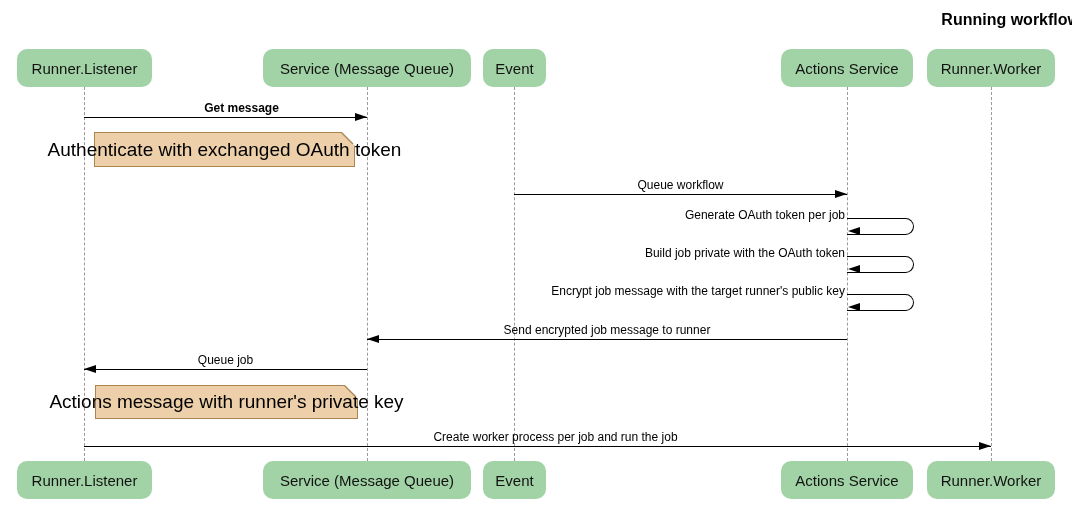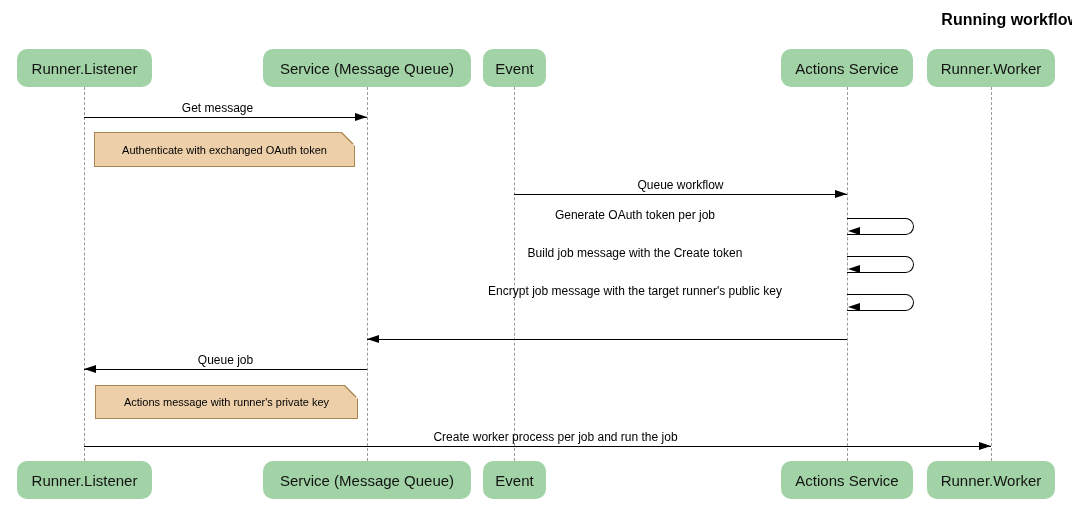--- a/index.html
+++ b/index.html
@@ -18,34 +18,34 @@
     font-size:15px; color:#121212; white-space:nowrap;
   }
   .lifeline {
     position:absolute; top:87px; height:374px; width:0;
     border-left:1px dashed #9a9a9a;
   }
   .msg-label {
     position:absolute; font-size:12px; height:15px; line-height:15px;
     text-align:center; white-space:nowrap;
   }
-  .msg-label.ra { }
+  .msg-label.ra { text-align:right; }
   .msg-line { position:absolute; height:0; border-top:1.6px solid #000; }
   .arrow { position:absolute; width:0; height:0; }
   .arrow.r { border-top:4.5px solid transparent; border-bottom:4.5px solid transparent; border-left:12px solid #000; }
   .arrow.l { border-top:4.5px solid transparent; border-bottom:4.5px solid transparent; border-right:12px solid #000; }
   .self-loop {
     position:absolute; width:66px; height:15px;
     border:1.6px solid #000; border-left:none;
     border-radius:0 10px 10px 0;
   }
   .note {
     position:absolute; background:#edd0aa; border:1px solid #aa8552;
     display:flex; align-items:center; justify-content:center;
-    font-size:11px; white-space:nowrap;
+    font-size:19px; white-space:nowrap;
   }
   .fold { position:absolute; top:-1px; right:-1px; display:block; }
 </style>
 </head>
 <body>
 
 <div class="canvas">
 
   <div class="title">Running workflow</div>
 
@@ -64,48 +64,49 @@
   <div class="actor" style="left:483px; top:49px; width:63px;">
       <span>Event</span>
     </div>
   <div class="actor" style="left:781px; top:49px; width:132px;">
       <span>Actions Service</span>
     </div>
   <div class="actor" style="left:927px; top:49px; width:128px;">
       <span>Runner.Worker</span>
     </div>
 
-  <div class="msg-label" style="left:76px; top:101px; width:283px;">Get message</div>
+  <div class="msg-label" style="left:100px; top:101px; width:283px;font-weight:bold;">Get message</div>
   <div class="msg-line" style="left:84px; top:117px; width:283px;"></div>
   <div class="arrow r" style="left:355px; top:113px;"></div>
 
   <div class="note" style="left:94px; top:132px; width:259px; height:33px;">
     <span>Authenticate with exchanged OAuth token</span>
     <svg class="fold" width="14" height="14" viewBox="0 0 14 14">
       <path d="M0 0 L14 0 L14 14 Z" fill="#ffffff"></path>
       <path d="M0 0 L12 12 L12 12" fill="none" stroke="#aa8552" stroke-width="1.3"></path>
     </svg>
   </div>
 
   <div class="msg-label" style="left:514px; top:178px; width:333px;">Queue workflow</div>
   <div class="msg-line" style="left:514px; top:194px; width:333px;"></div>
   <div class="arrow r" style="left:835px; top:190px;"></div>
 
   <div class="msg-label ra" style="left:425px; top:208px; width:420px;">Generate OAuth token per job</div>
   <div class="self-loop" style="left:847px; top:218px;"></div>
   <div class="arrow l" style="left:848px; top:227px;"></div>
 
-  <div class="msg-label ra" style="left:425px; top:246px; width:420px;">Build job message with the Create token</div>
+  <div class="msg-label ra" style="left:425px; top:246px; width:420px;">Build job private with the OAuth token</div>
   <div class="self-loop" style="left:847px; top:256px;"></div>
   <div class="arrow l" style="left:848px; top:265px;"></div>
 
   <div class="msg-label ra" style="left:425px; top:284px; width:420px;">Encrypt job message with the target runner's public key</div>
   <div class="self-loop" style="left:847px; top:294px;"></div>
   <div class="arrow l" style="left:848px; top:303px;"></div>
 
+  <div class="msg-label" style="left:367px; top:323px; width:480px;">Send encrypted job message to runner</div>
   <div class="msg-line" style="left:367px; top:339px; width:480px;"></div>
   <div class="arrow l" style="left:367px; top:335px;"></div>
 
   <div class="msg-label" style="left:84px; top:353px; width:283px;">Queue job</div>
   <div class="msg-line" style="left:84px; top:369px; width:283px;"></div>
   <div class="arrow l" style="left:84px; top:365px;"></div>
 
   <div class="note" style="left:95px; top:385px; width:261px; height:32px;">
     <span>Actions message with runner's private key</span>
     <svg class="fold" width="14" height="14" viewBox="0 0 14 14">

